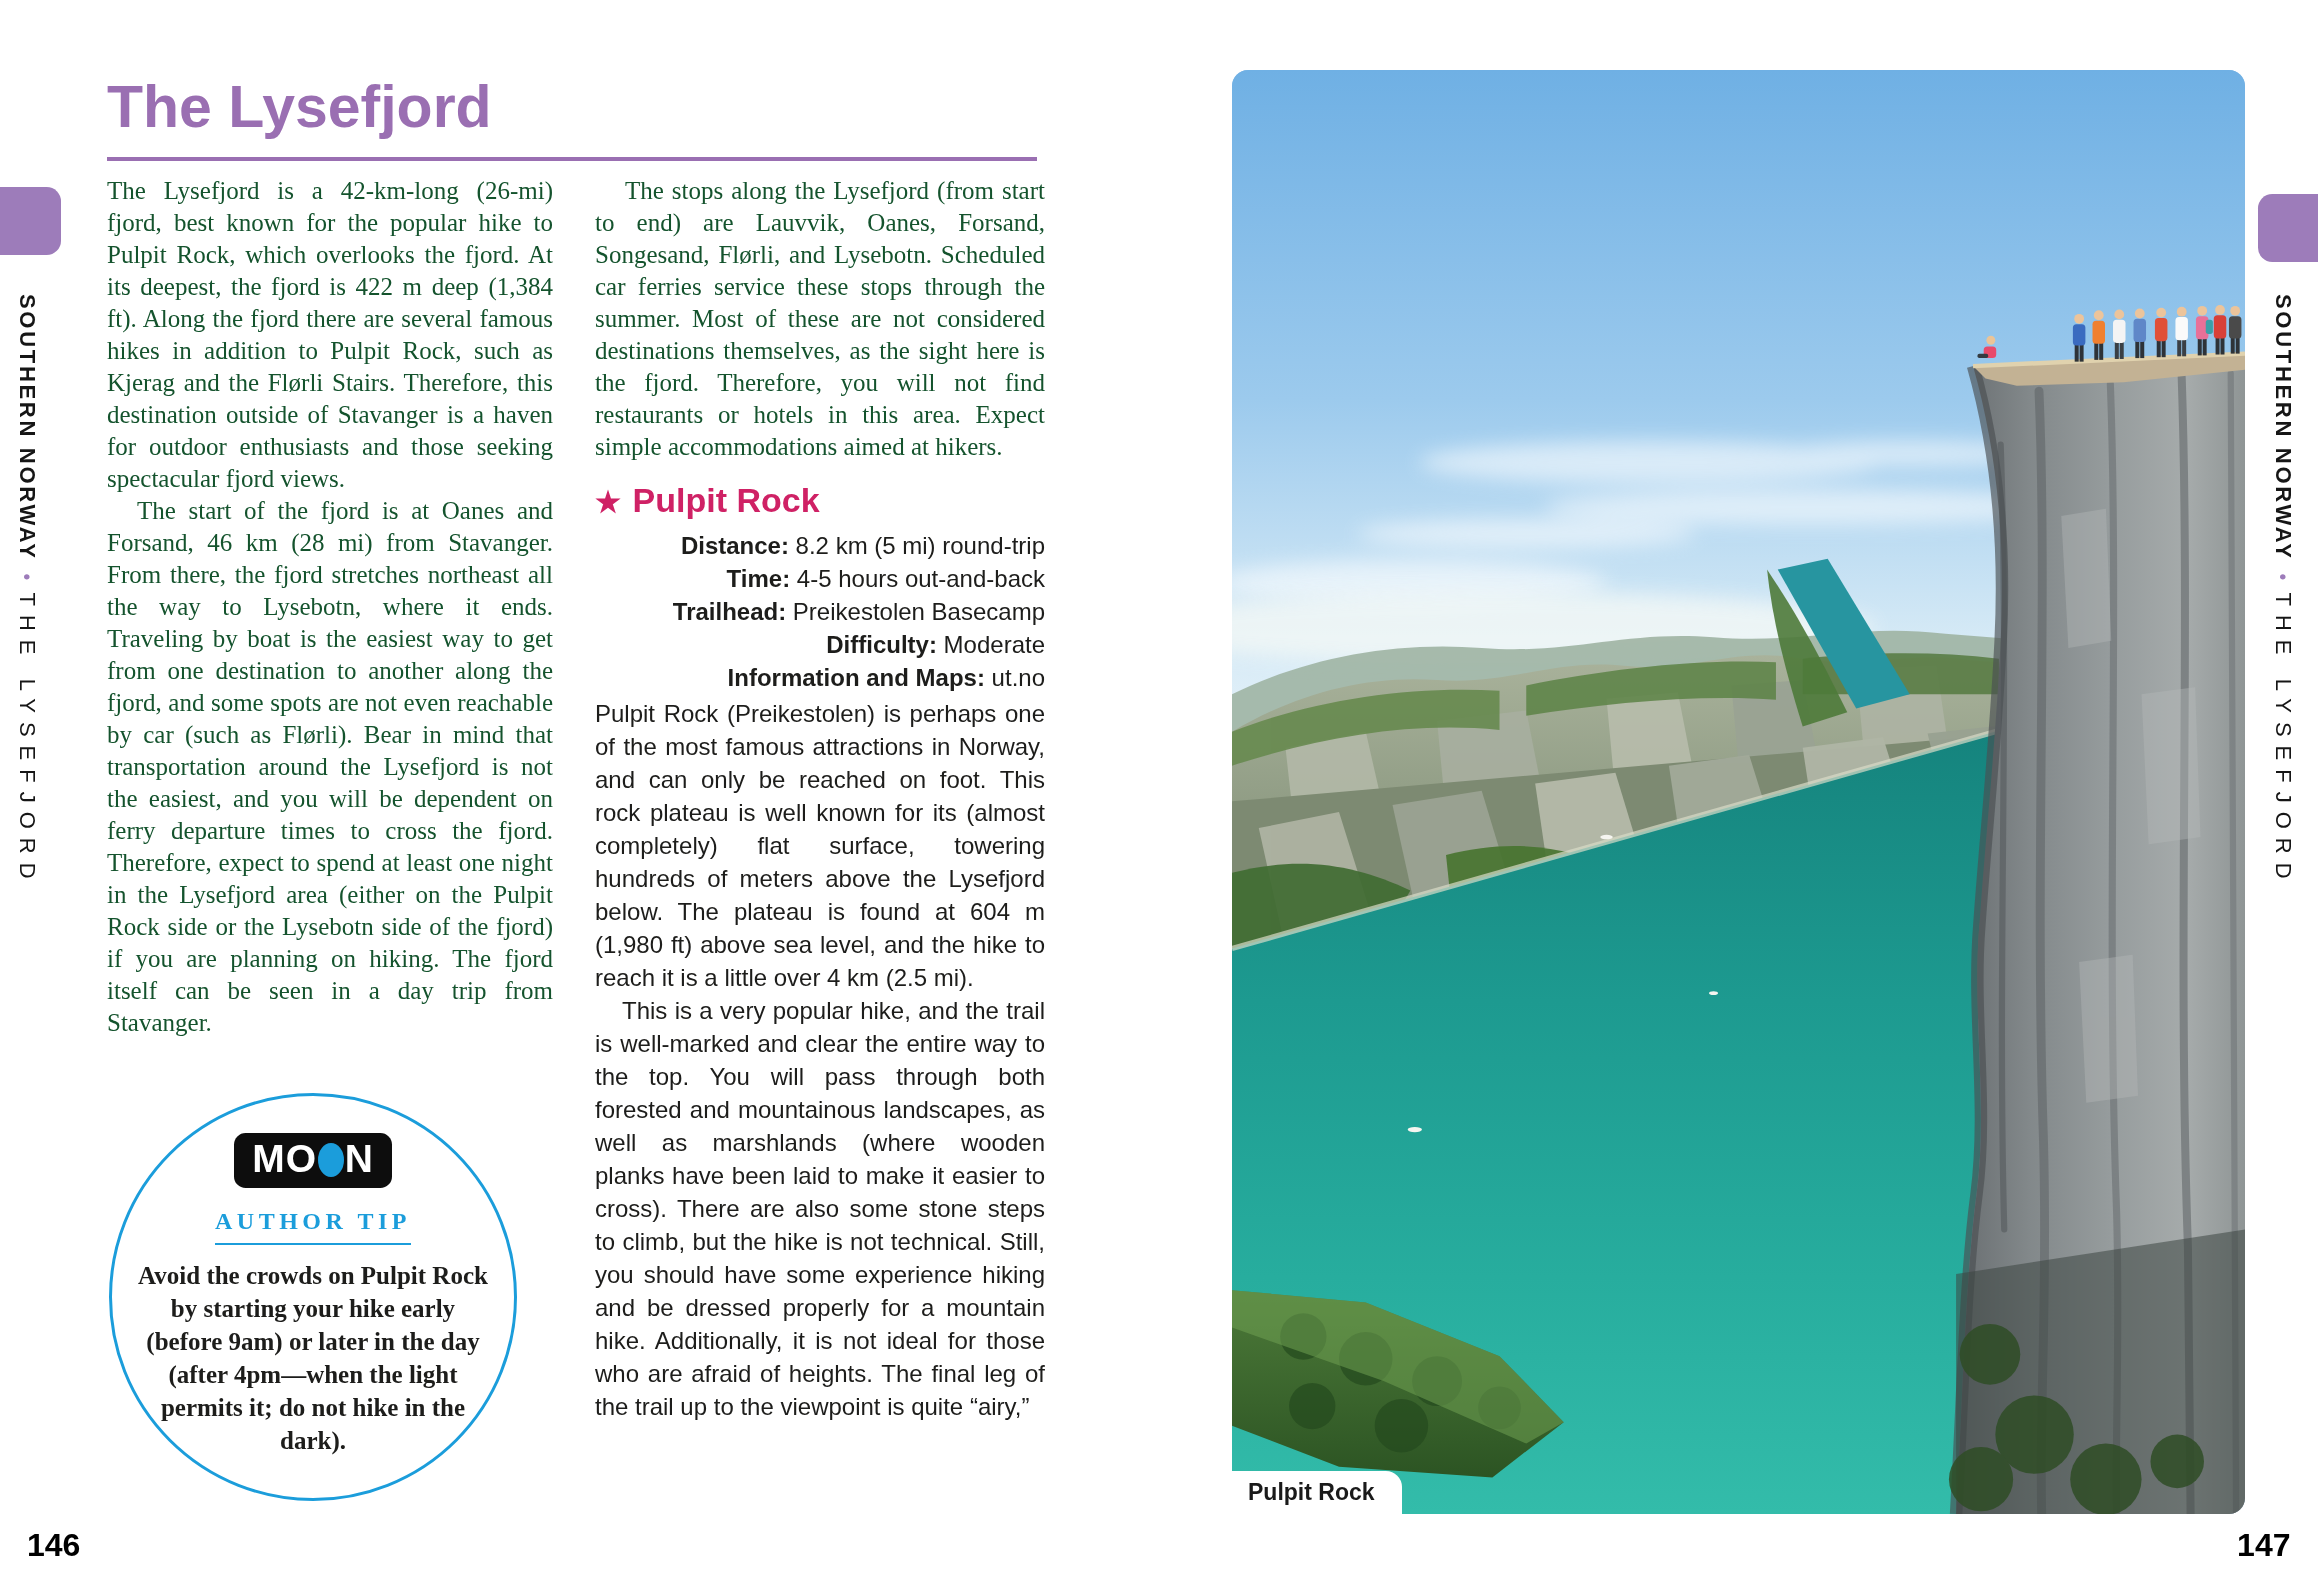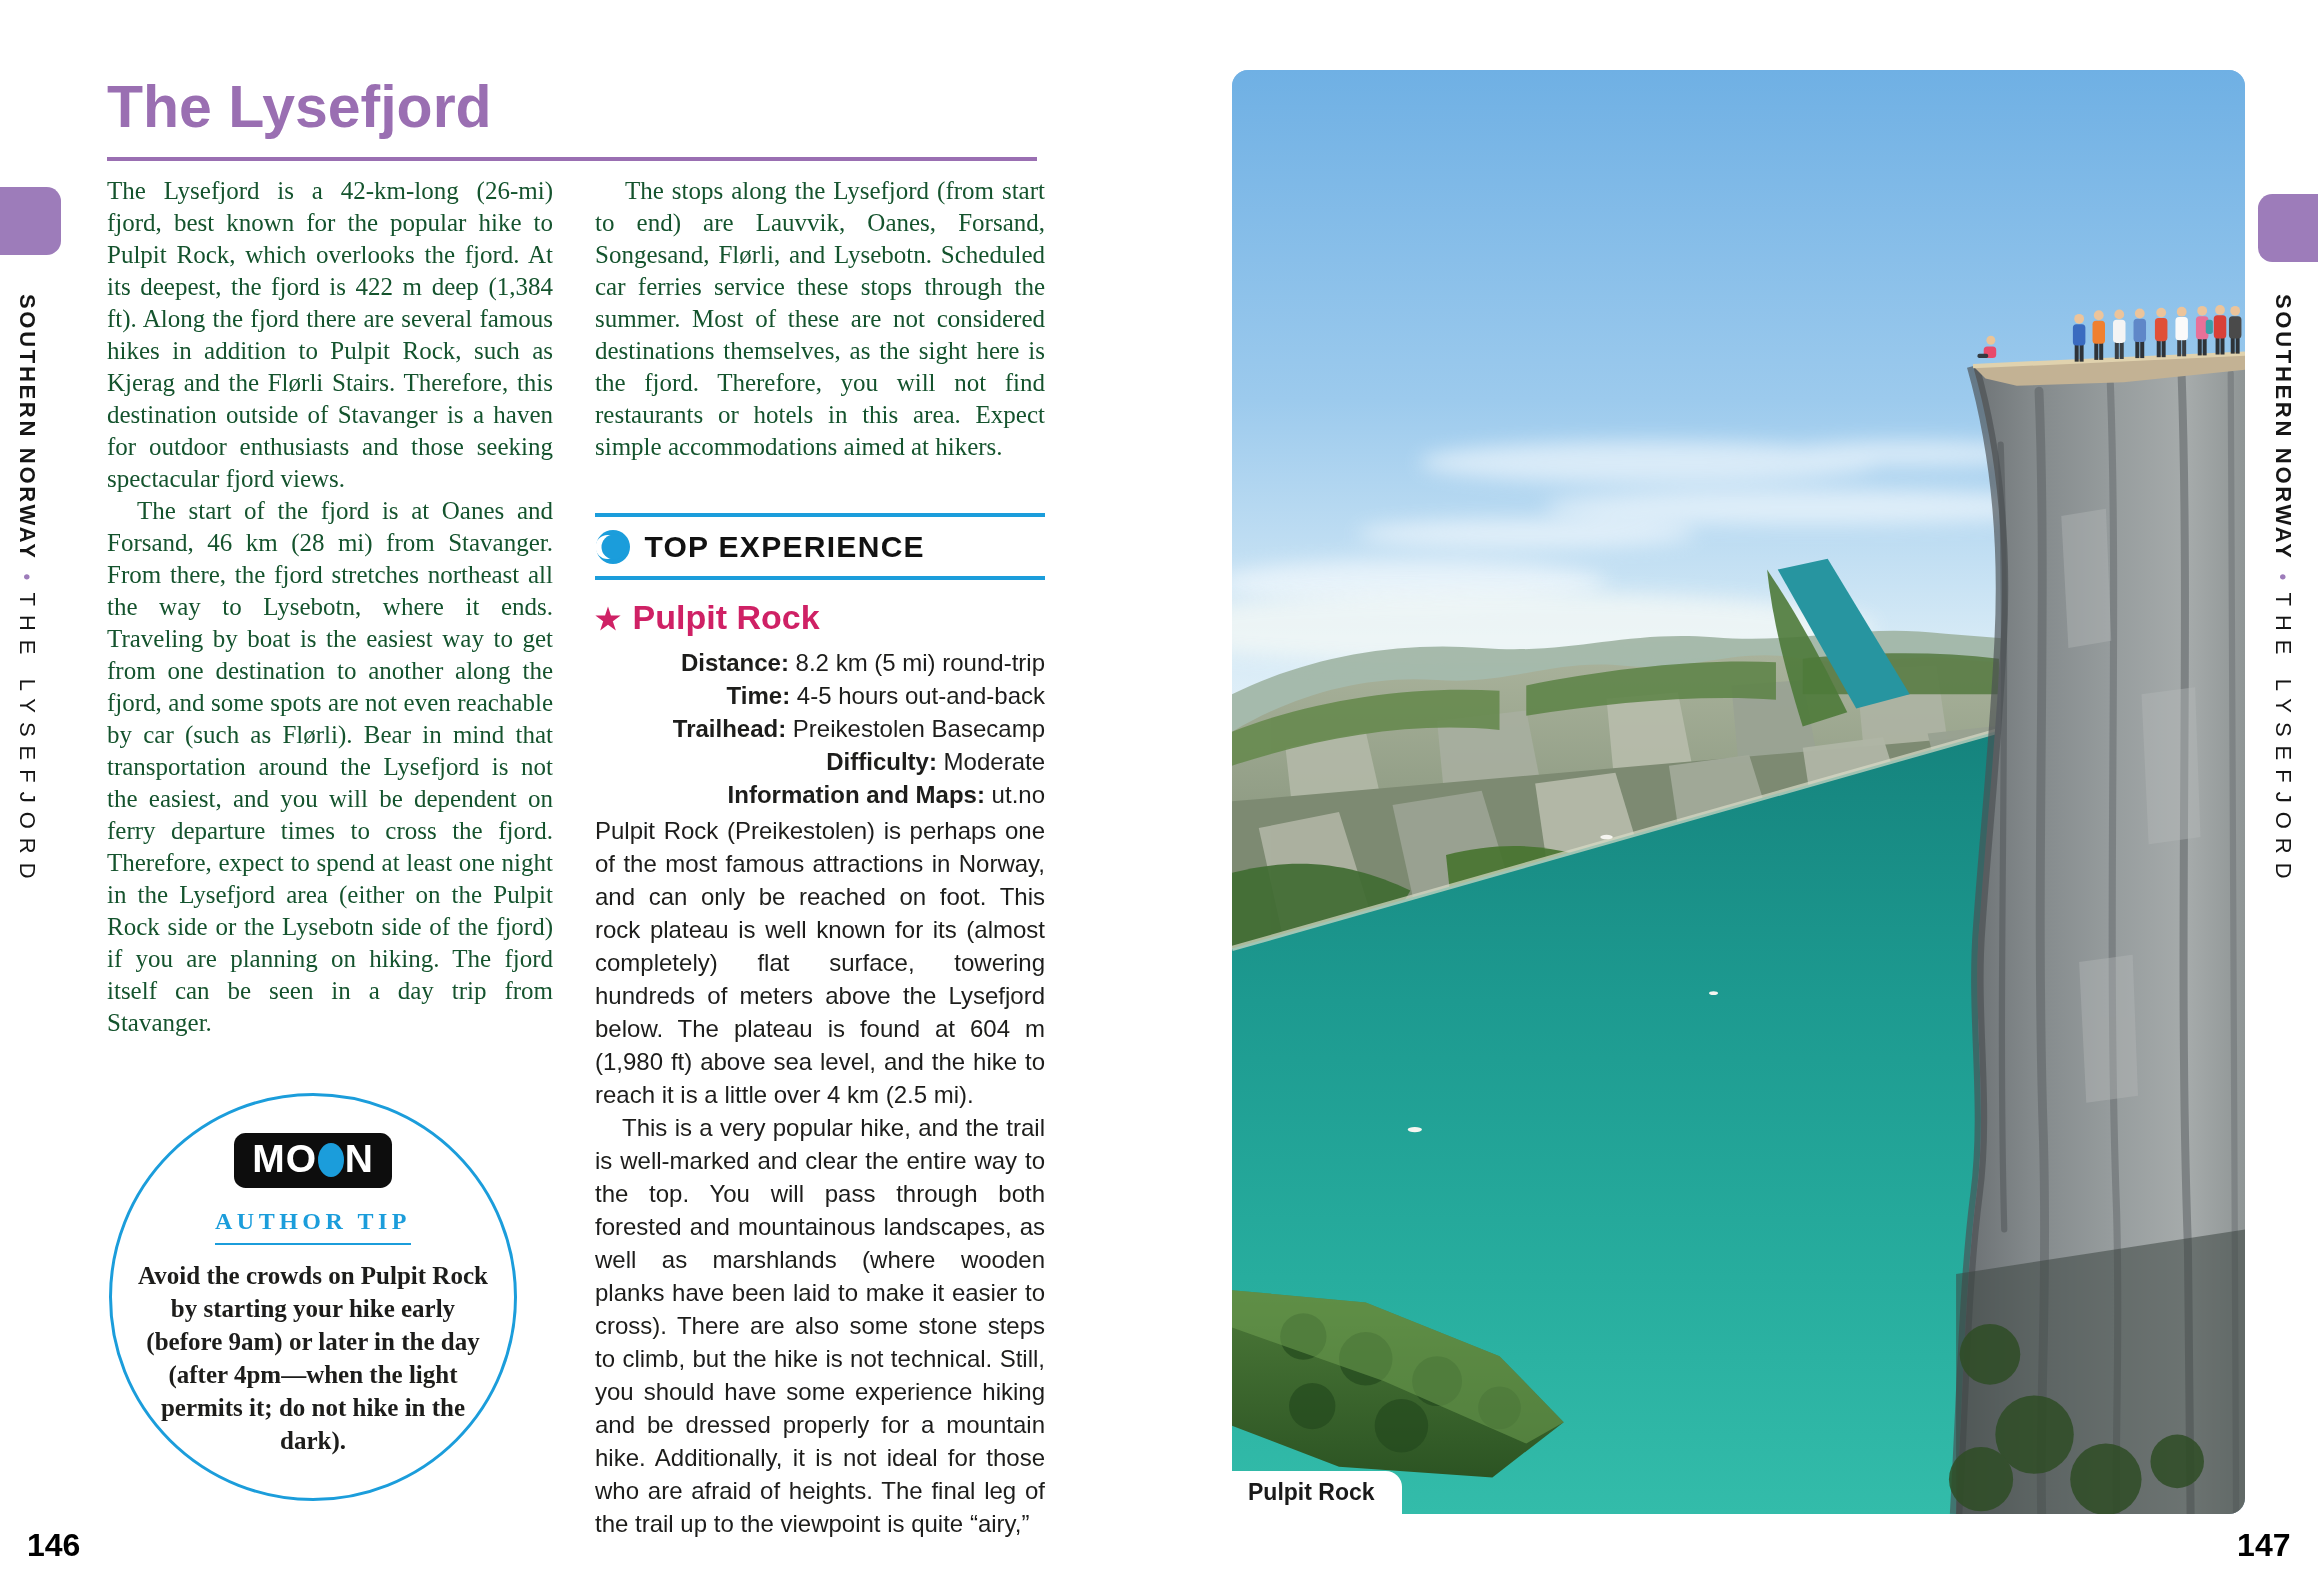--- a/index.html
+++ b/index.html
@@ -96,28 +96,20 @@
   <div class="col col1 serif">
     <p>The Lysefjord is a 42-km-long (26-mi) fjord, best known for the popular hike to Pulpit Rock, which overlooks the fjord. At its deepest, the fjord is 422 m deep (1,384 ft). Along the fjord there are several famous hikes in addition to Pulpit Rock, such as Kjerag and the Flørli Stairs. Therefore, this destination outside of Stavanger is a haven for outdoor enthusiasts and those seeking spectacular fjord views.</p>
     <p class="ind">The start of the fjord is at Oanes and Forsand, 46 km (28 mi) from Stavanger. From there, the fjord stretches northeast all the way to Lysebotn, where it ends. Traveling by boat is the easiest way to get from one destination to another along the fjord, and some spots are not even reachable by car (such as Flørli). Bear in mind that transportation around the Lysefjord is not the easiest, and you will be dependent on ferry departure times to cross the fjord. Therefore, expect to spend at least one night in the Lysefjord area (either on the Pulpit Rock side or the Lysebotn side of the fjord) if you are planning on hiking. The fjord itself can be seen in a day trip from Stavanger.</p>
   </div>
 
   <div class="col col2">
     <div class="serif">
       <p class="ind">The stops along the Lysefjord (from start to end) are Lauvvik, Oanes, Forsand, Songesand, Flørli, and Lysebotn. Scheduled car ferries service these stops through the summer. Most of these are not considered destinations themselves, as the sight here is the fjord. Therefore, you will not find restaurants or hotels in this area. Expect simple accommodations aimed at hikers.</p>
     </div>
 
-    <div class="top-exp">
-      <svg class="moon-mark" viewBox="0 0 36 36" aria-hidden="true">
-        <circle cx="18" cy="18" r="17" fill="#1b9ddb"></circle>
-        <circle cx="12.5" cy="18" r="12" fill="#ffffff"></circle>
-        <circle cx="19" cy="18" r="12.5" fill="#1b9ddb"></circle>
-      </svg>
-      <span class="top-exp-label">TOP EXPERIENCE</span>
-    </div>
 
     <div class="hike-head">
       <span class="star">★</span>
       <span>Pulpit Rock</span>
     </div>
 
     <div class="hike">
       <div class="hike-details">
         <div class="row"><span class="lbl">Distance:</span> <span>8.2 km (5 mi) round-trip</span></div>
         <div class="row"><span class="lbl">Time:</span> <span>4-5 hours out-and-back</span></div>

